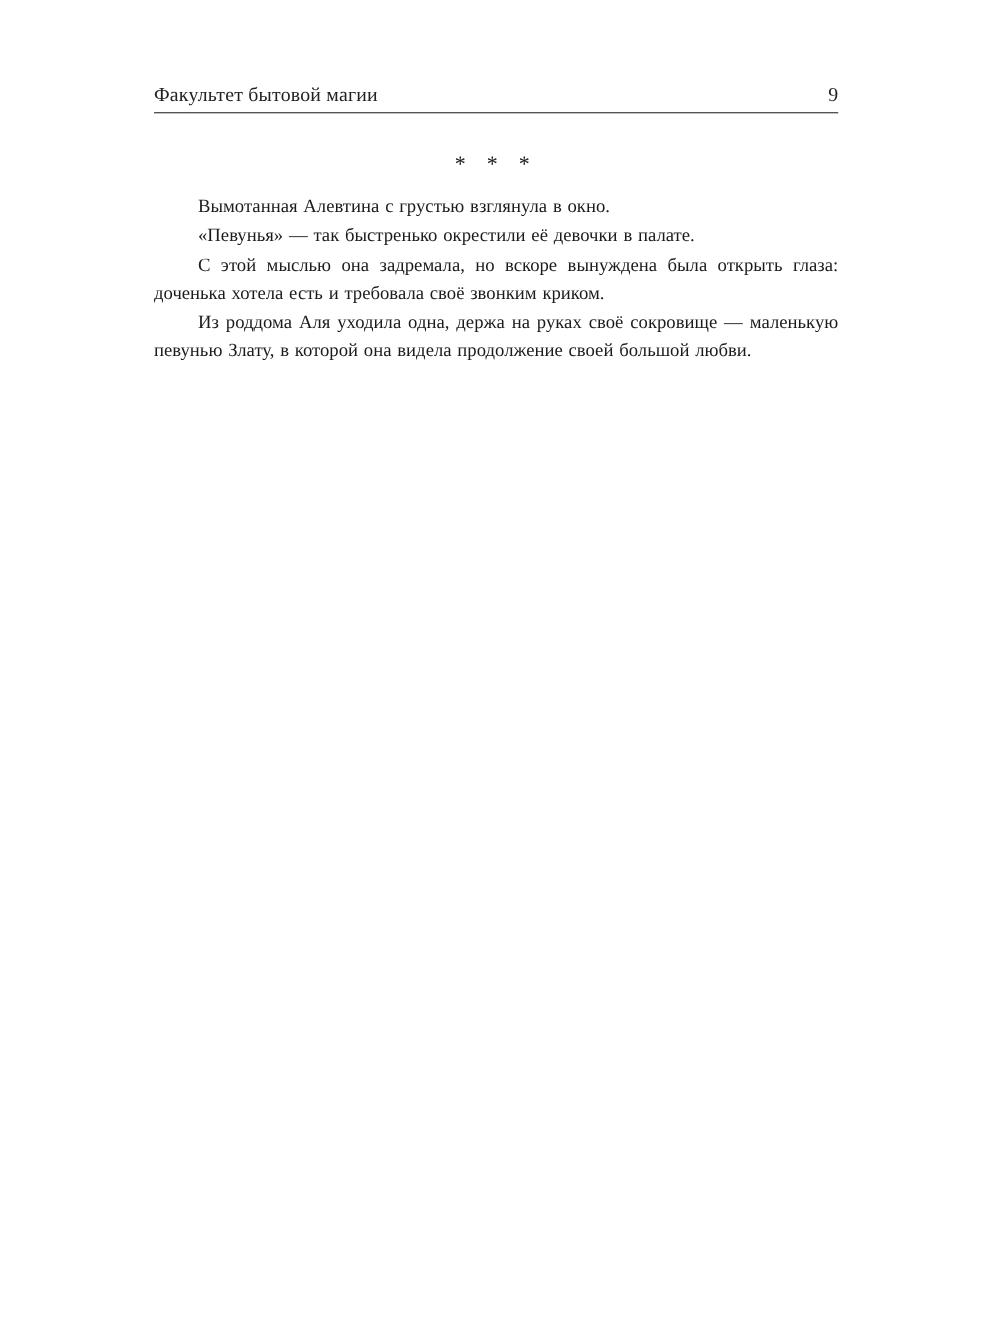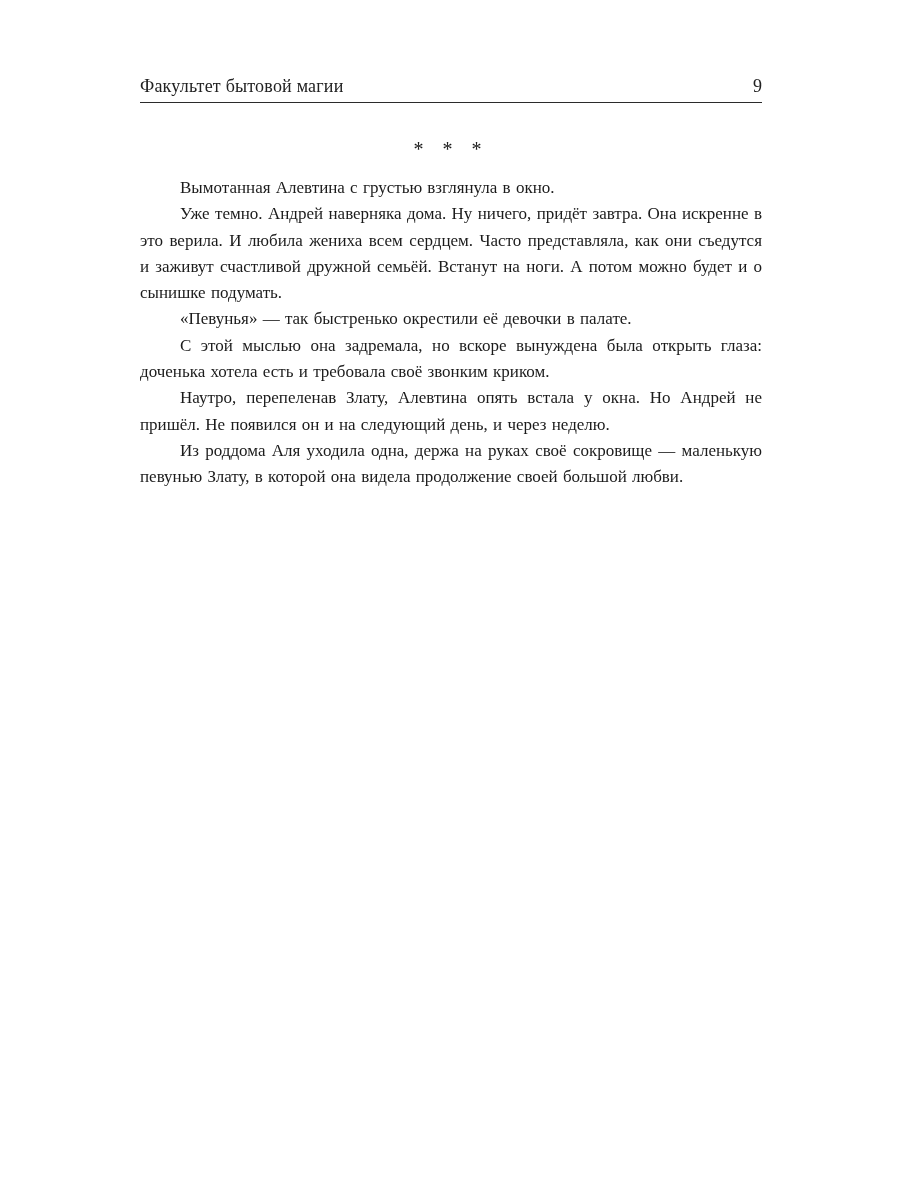--- a/index.html
+++ b/index.html
@@ -82,20 +82,18 @@
     <span class="running-title">Факультет бытовой магии</span>
     <span class="page-number">9</span>
   </div>
 
   <hr class="header-rule">
 
   <div class="page-body">
     <div class="section-separator">* * *</div>
 
     <p>Вымотанная Алевтина с грустью взглянула в окно.</p>
-    <p>Уже темно. Андрей наверняка дома. Ну ничего, придёт завтра. Она искренне в это верила. И любила жениха всем сердцем. Часто представляла, как они съедутся и заживут счастливой дружной семьёй. Встанут на ноги. А потом можно будет и о сынишке подумать.</p>
     <p>«Певунья» — так быстренько окрестили её девочки в палате.</p>
     <p>С этой мыслью она задремала, но вскоре вынуждена была открыть глаза: доченька хотела есть и требовала своё звонким криком.</p>
-    <p>Наутро, перепеленав Злату, Алевтина опять встала у окна. Но Андрей не пришёл. Не появился он и на следующий день, и через неделю.</p>
     <p>Из роддома Аля уходила одна, держа на руках своё сокровище — маленькую певунью Злату, в которой она видела продолжение своей большой любви.</p>
   </div>
 
 </div>
 
 </body></html>

